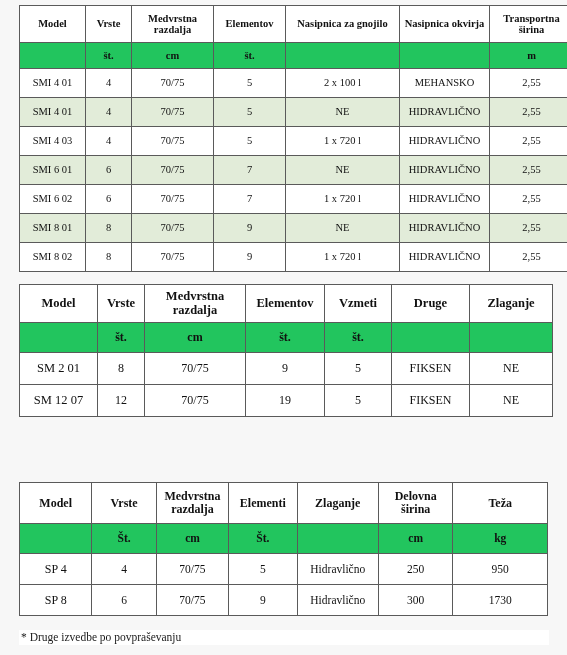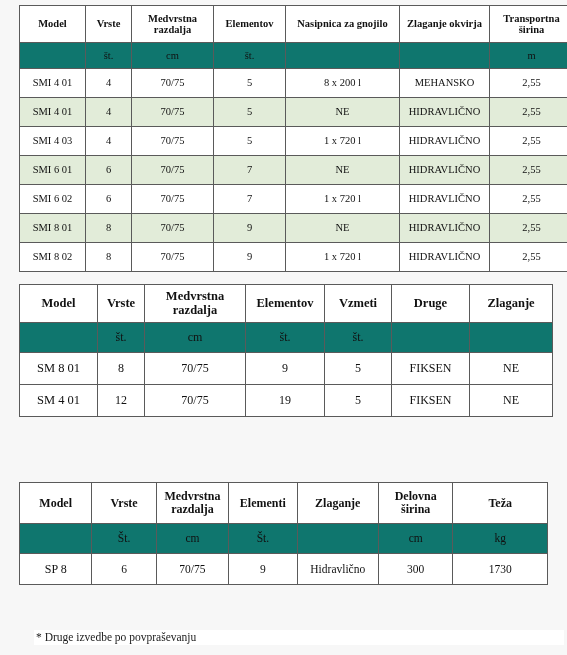--- a/index.html
+++ b/index.html
@@ -32,22 +32,22 @@
     text-align: center;
     vertical-align: middle;
     padding: 2px 2px;
     line-height: 1.08;
     background: #ffffff;
   }
   table.spec tr.alt td {
     background: #e2ecd9;
   }
   table.spec tr.units td {
-    background: #0f766e;
-    font-weight: normal;
+    background: #22c55e;
+    font-weight: bold;
   }
   table.spec thead th {
     font-weight: bold;
     background: #ffffff;
   }
   td.model, th.model {
     text-align: left;
     padding-left: 7px;
     font-weight: normal;
   }
@@ -82,21 +82,21 @@
     top: 482px;
   }
   #table-3 { width: 529px; font-size: 11.5px; }
   #table-3 thead th { height: 36px; font-size: 12px; }
   #table-3 tr.units td { height: 25px; }
   #table-3 tbody td { height: 26px; }
   #table-3 td.model { font-size: 12px; }
 
   .footnote {
     position: absolute;
-    left: 34px;
+    left: 19px;
     top: 630px;
     font-size: 11.5px;
     color: #1a1a1a;
     background: #ffffff;
     padding: 1px 4px 2px 2px;
     width: 524px;
     white-space: nowrap;
   }
 </style>
 </head>
@@ -115,40 +115,40 @@
           <col style="width: 90px;">
           <col style="width: 84px;">
         </colgroup>
       <thead>
           <tr>
             <th class="model">Model</th>
             <th>Vrste</th>
             <th>Medvrstna razdalja</th>
             <th>Elementov</th>
             <th>Nasipnica za gnojilo</th>
-            <th>Zlaganje okvirja</th>
+            <th>Nasipnica okvirja</th>
             <th>Transportna širina</th>
           </tr>
         </thead>
       <tbody>
           <tr class="units">
             <td></td>
             <td>št.</td>
             <td>cm</td>
             <td>št.</td>
             <td></td>
             <td></td>
             <td>m</td>
           </tr>
           <tr>
             <td class="model">SMI 4 01</td>
             <td>4</td>
             <td>70/75</td>
             <td>5</td>
-            <td>8 x 200 l</td>
+            <td>2 x 100 l</td>
             <td>MEHANSKO</td>
             <td>2,55</td>
           </tr>
           <tr class="alt">
             <td class="model">SMI 4 01</td>
             <td>4</td>
             <td>70/75</td>
             <td>5</td>
             <td>NE</td>
             <td>HIDRAVLIČNO</td>
@@ -229,30 +229,30 @@
           <tr class="units">
             <td></td>
             <td>št.</td>
             <td>cm</td>
             <td>št.</td>
             <td>št.</td>
             <td></td>
             <td></td>
           </tr>
           <tr>
-            <td class="model">SM 8 01</td>
+            <td class="model">SM 2 01</td>
             <td>8</td>
             <td>70/75</td>
             <td>9</td>
             <td>5</td>
             <td>FIKSEN</td>
             <td>NE</td>
           </tr>
           <tr>
-            <td class="model">SM 4 01</td>
+            <td class="model">SM 12 07</td>
             <td>12</td>
             <td>70/75</td>
             <td>19</td>
             <td>5</td>
             <td>FIKSEN</td>
             <td>NE</td>
           </tr>
         </tbody>
     </table>
   </div>
@@ -283,20 +283,29 @@
           <tr class="units">
             <td></td>
             <td>Št.</td>
             <td>cm</td>
             <td>Št.</td>
             <td></td>
             <td>cm</td>
             <td>kg</td>
           </tr>
           <tr>
+            <td class="model">SP 4</td>
+            <td>4</td>
+            <td>70/75</td>
+            <td>5</td>
+            <td>Hidravlično</td>
+            <td>250</td>
+            <td>950</td>
+          </tr>
+          <tr>
             <td class="model">SP 8</td>
             <td>6</td>
             <td>70/75</td>
             <td>9</td>
             <td>Hidravlično</td>
             <td>300</td>
             <td>1730</td>
           </tr>
         </tbody>
     </table>

